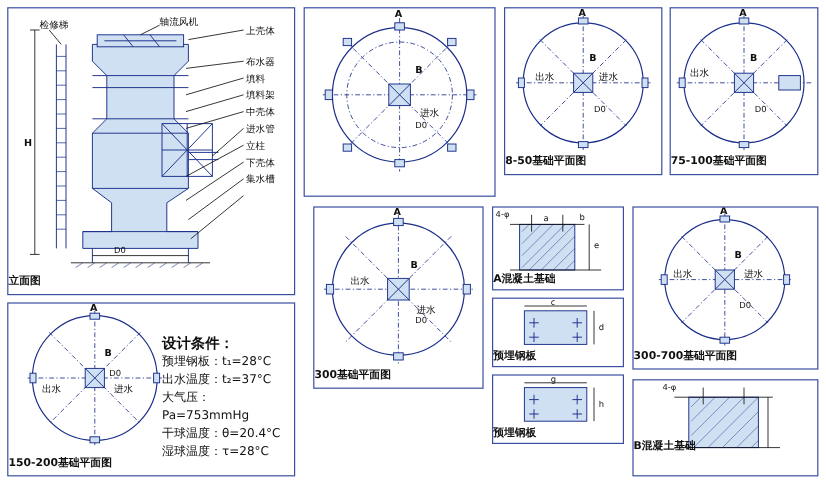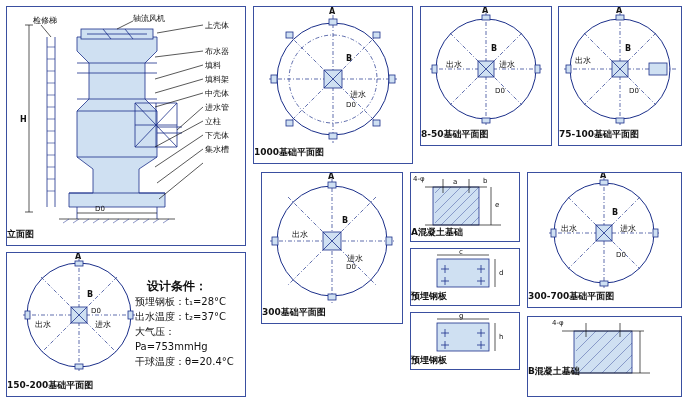--- a/index.html
+++ b/index.html
@@ -140,21 +140,20 @@
       <rect x="32" y="25" width="7" height="6"></rect>
       <rect x="119" y="25" width="7" height="6"></rect>
       <rect x="32" y="113" width="7" height="6"></rect>
       <rect x="119" y="113" width="7" height="6"></rect>
     </g>
     <text class="lbl-b" x="75" y="7">A</text>
     <text class="lbl-b" x="92" y="54">B</text>
     <text class="lbl" x="92" y="100">D0</text>
     <text class="cn" x="96" y="90">进水</text>
   </svg>
-  <div class="cap" style="bottom:4px;">1000基础平面图</div>
 </div>
 
 <div class="panel" style="left:420px;top:6px;width:132px;height:140px;">
   <svg width="130" height="140" viewBox="0 0 130 140">
     <circle class="nofill" cx="65" cy="62" r="50"></circle>
     <line class="dash" x1="65" y1="6" x2="65" y2="118"></line>
     <line class="dash" x1="9" y1="62" x2="121" y2="62"></line>
     <line class="dash" x1="29" y1="26" x2="101" y2="98"></line>
     <line class="dash" x1="101" y1="26" x2="29" y2="98"></line>
     <rect class="fillblue" x="57" y="54" width="16" height="16"></rect>
@@ -267,25 +266,26 @@
     </g>
     <text class="lbl-b" x="68" y="6">A</text>
     <text class="lbl-b" x="80" y="44">B</text>
     <text class="lbl" x="84" y="60">D0</text>
     <text class="cn" x="88" y="74">进水</text>
     <text class="cn" x="28" y="74">出水</text>
   </svg>
   <div class="cap" style="bottom:4px;left:0;width:150px;">150-200基础平面图</div>
 
   <div class="cond" style="left:128px;top:26px;">
-    <div style="font-weight:bold;font-size:12px;margin-left:12px;"><span>设计条件：</span></div>
+    <div style="font-weight:bold;font-size:12px;"><span>设计条件：</span></div>
     <div><span>预埋钢板：</span><span>t₁=28°C</span></div>
     <div><span>出水温度：</span><span>t₂=37°C</span></div>
     <div><span>大气压：</span><span>Pa=753mmHg</span></div>
     <div><span>干球温度：</span><span>θ=20.4°C</span></div>
+    <div><span>湿球温度：</span><span>τ=28°C</span></div>
   </div>
 </div>
 
 <div class="panel" style="left:410px;top:172px;width:110px;height:70px;">
   <svg width="108" height="68" viewBox="0 0 108 68">
     <rect class="fillblue" x="22" y="14" width="46" height="38"></rect>
     <g stroke="#1b2f8a" stroke-width=".4">
       <line x1="24" y1="20" x2="30" y2="14"></line>
         <line x1="24" y1="30" x2="40" y2="14"></line>
       <line x1="24" y1="40" x2="50" y2="14"></line>

